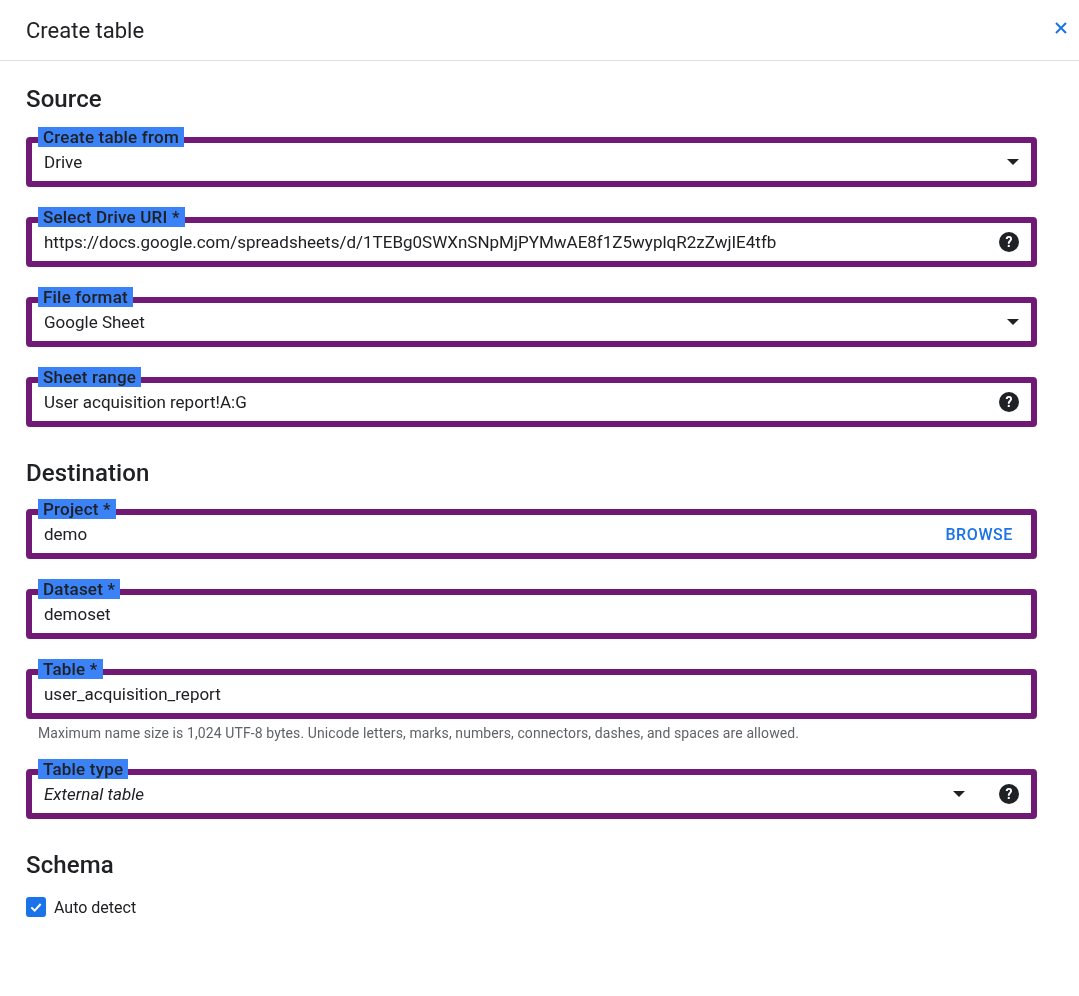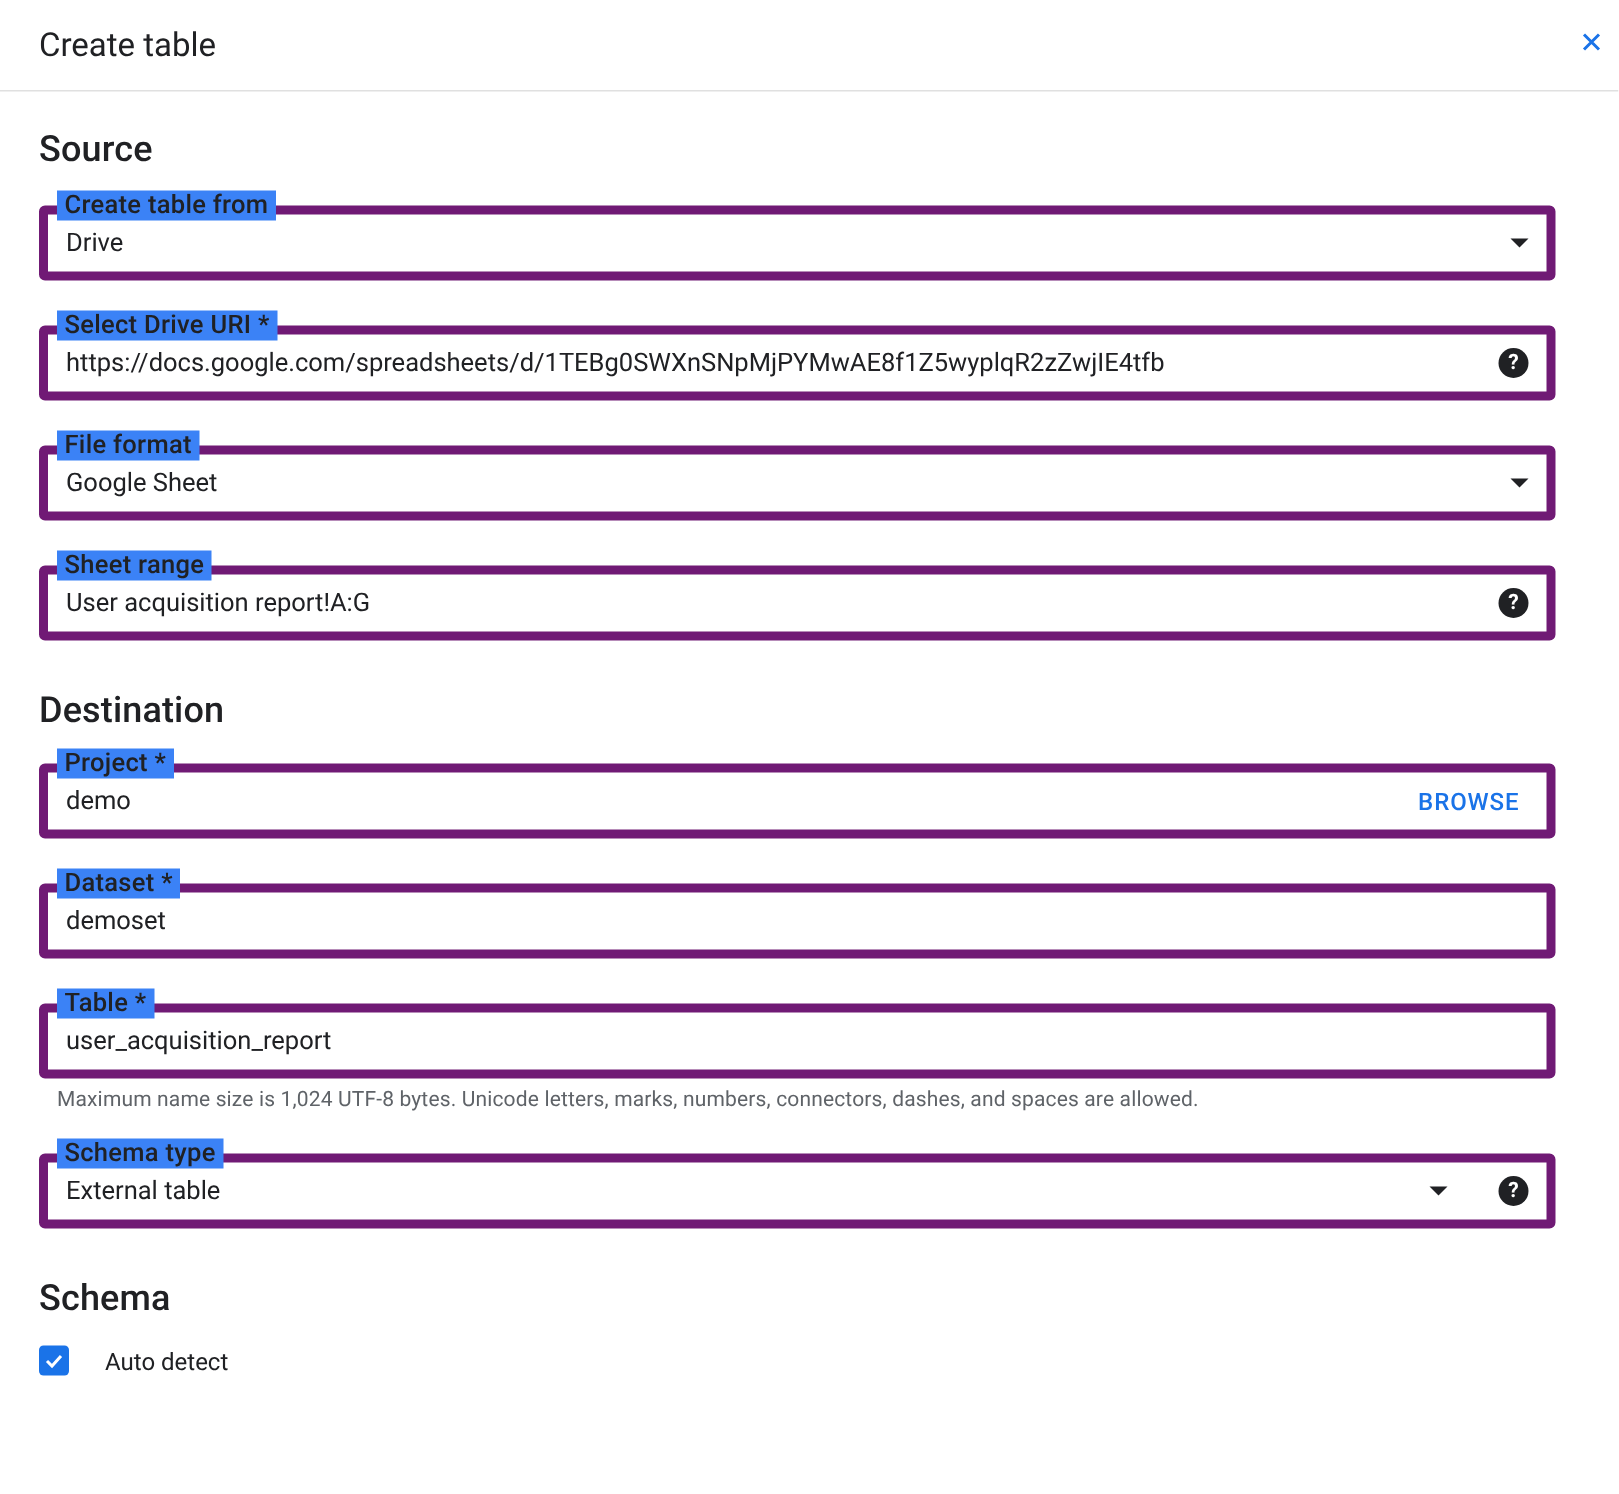--- a/index.html
+++ b/index.html
@@ -116,38 +116,38 @@
     color: #1a73e8;
     font-size: 16px;
     font-weight: 500;
     letter-spacing: 0.6px;
     cursor: pointer;
     padding-right: 6px;
   }
   .checkbox-row {
     display: flex;
     align-items: center;
-    gap: 24px;
+    gap: 8px;
     margin-top: 4px;
   }
   .checkbox {
     width: 20px; height: 20px;
     background: #1a73e8;
     border-radius: 3px;
     display: flex;
     align-items: center;
     justify-content: center;
     cursor: pointer;
   }
   .checkbox svg { width: 16px; height: 16px; }
   .checkbox-label {
     font-size: 16px;
     color: #202124;
   }
-  .field-table-type .field-value { flex: 1; }
+  .field-table-type .field-value { flex: 1; font-style: italic; }
   .field-table-type .dropdown-arrow { margin-right: 24px; }
 </style>
 </head>
 <body>
 
 <div class="header">
   <div class="header-title">Create table</div>
   <div class="close-icon">
     <svg width="20" height="20" viewBox="0 0 24 24" fill="none" stroke="#1a73e8" stroke-width="2.4">
         <path d="M6 6 L18 18 M18 6 L6 18"></path>
@@ -210,21 +210,21 @@
 
   <div class="field-wrap" style="margin-bottom:0">
     <div class="field-label">Table *</div>
     <div class="field-box">
       <input type="text" value="user_acquisition_report" style="">
     </div>
   </div>
   <div class="hint">Maximum name size is 1,024 UTF-8 bytes. Unicode letters, marks, numbers, connectors, dashes, and spaces are allowed.</div>
 
   <div class="field-wrap field-table-type">
-    <div class="field-label">Schema type</div>
+    <div class="field-label">Table type</div>
     <div class="field-box">
       <div class="field-value">External table</div>
       <div class="dropdown-arrow"></div>
       <div class="help-icon">?</div>
     </div>
   </div>
 
   <div class="section-title tight" style="margin-bottom:18px">Schema</div>
 
   <div class="checkbox-row">

